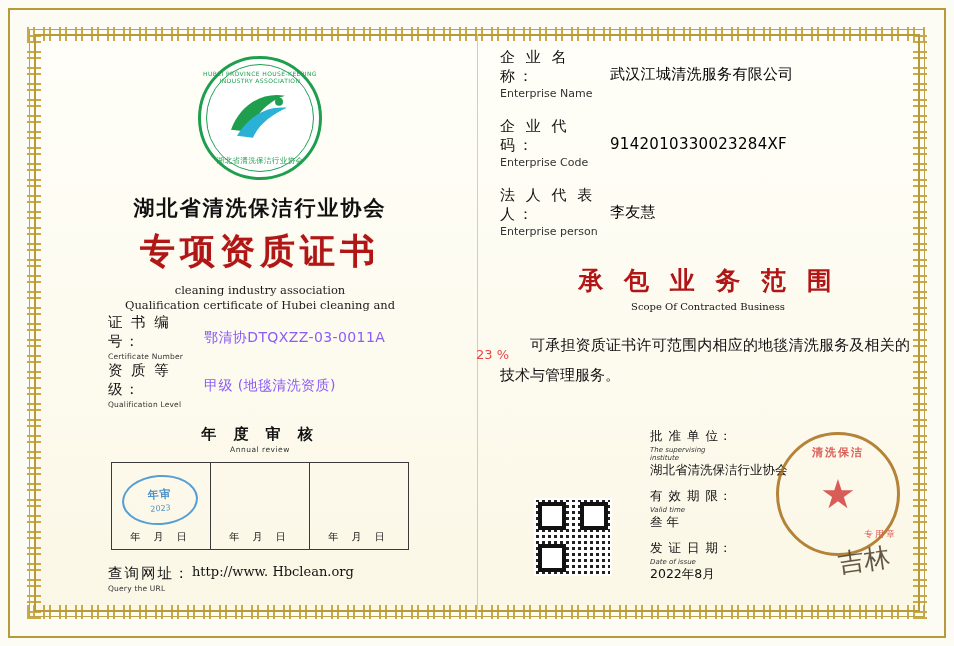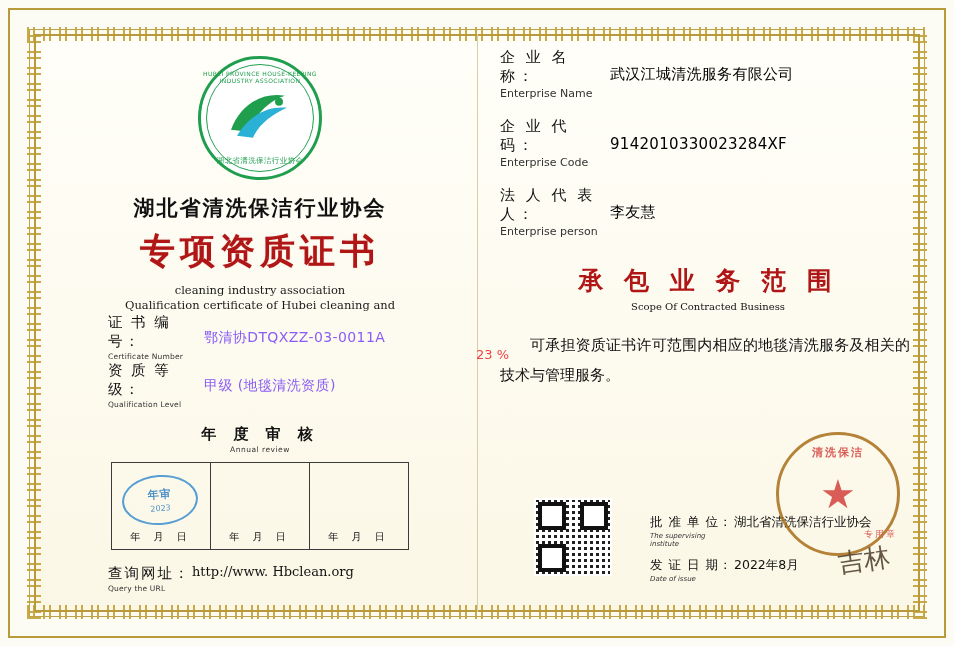--- a/index.html
+++ b/index.html
@@ -145,21 +145,21 @@
     margin-top:18px;font-size:15px;color:#111;line-height:30px;text-indent:30px;
     text-align:justify;padding-right:6px;
   }
   .percent{
     position:absolute;left:-24px;top:254px;font-size:13px;color:#ef4444;margin-top:45px;
   }
   
   .br{
     position:absolute;left:150px;bottom:6px;width:266px;
   }
-  .br-row{display:flex;align-items:flex-start;margin-bottom:9px;}
+  .br-row{display:flex;align-items:flex-start;margin-bottom:9px;flex-direction:column;}
   .br-label{width:84px;flex:none;}
   .br-label .cn{font-size:12.5px;color:#111;letter-spacing:1px;display:block;}
   .br-label .en{font-size:7px;color:#333;display:block;margin-top:1px;font-style:italic;}
   .br-value{font-size:12.5px;color:#111;}
   .qr{
     position:absolute;left:34px;bottom:22px;width:74px;height:74px;
     background:
       repeating-linear-gradient(90deg,#111 0 3px,#fff 3px 6px),
       repeating-linear-gradient(0deg,#111 0 3px,#fff 3px 6px);
     background-blend-mode:screen;
@@ -310,20 +310,27 @@
     <div class="br">
       <div class="br-row">
         <div class="br-label">
           <span class="cn">批 准 单 位：</span>
           <span class="en">The supervising institute</span>
         </div>
         <div class="br-value">湖北省清洗保洁行业协会</div>
       </div>
       <div class="br-row">
         <div class="br-label">
+          <span class="cn">有 效 期 限：</span>
+          <span class="en">Valid time</span>
+        </div>
+        <div class="br-value">叁 年</div>
+      </div>
+      <div class="br-row">
+        <div class="br-label">
           <span class="cn">发 证 日 期：</span>
           <span class="en">Date of issue</span>
         </div>
         <div class="br-value">2022年8月</div>
       </div>
     </div>
 
     <div class="redstamp">
       <div class="rtext">清洗保洁</div>
       <div class="star">★</div>

